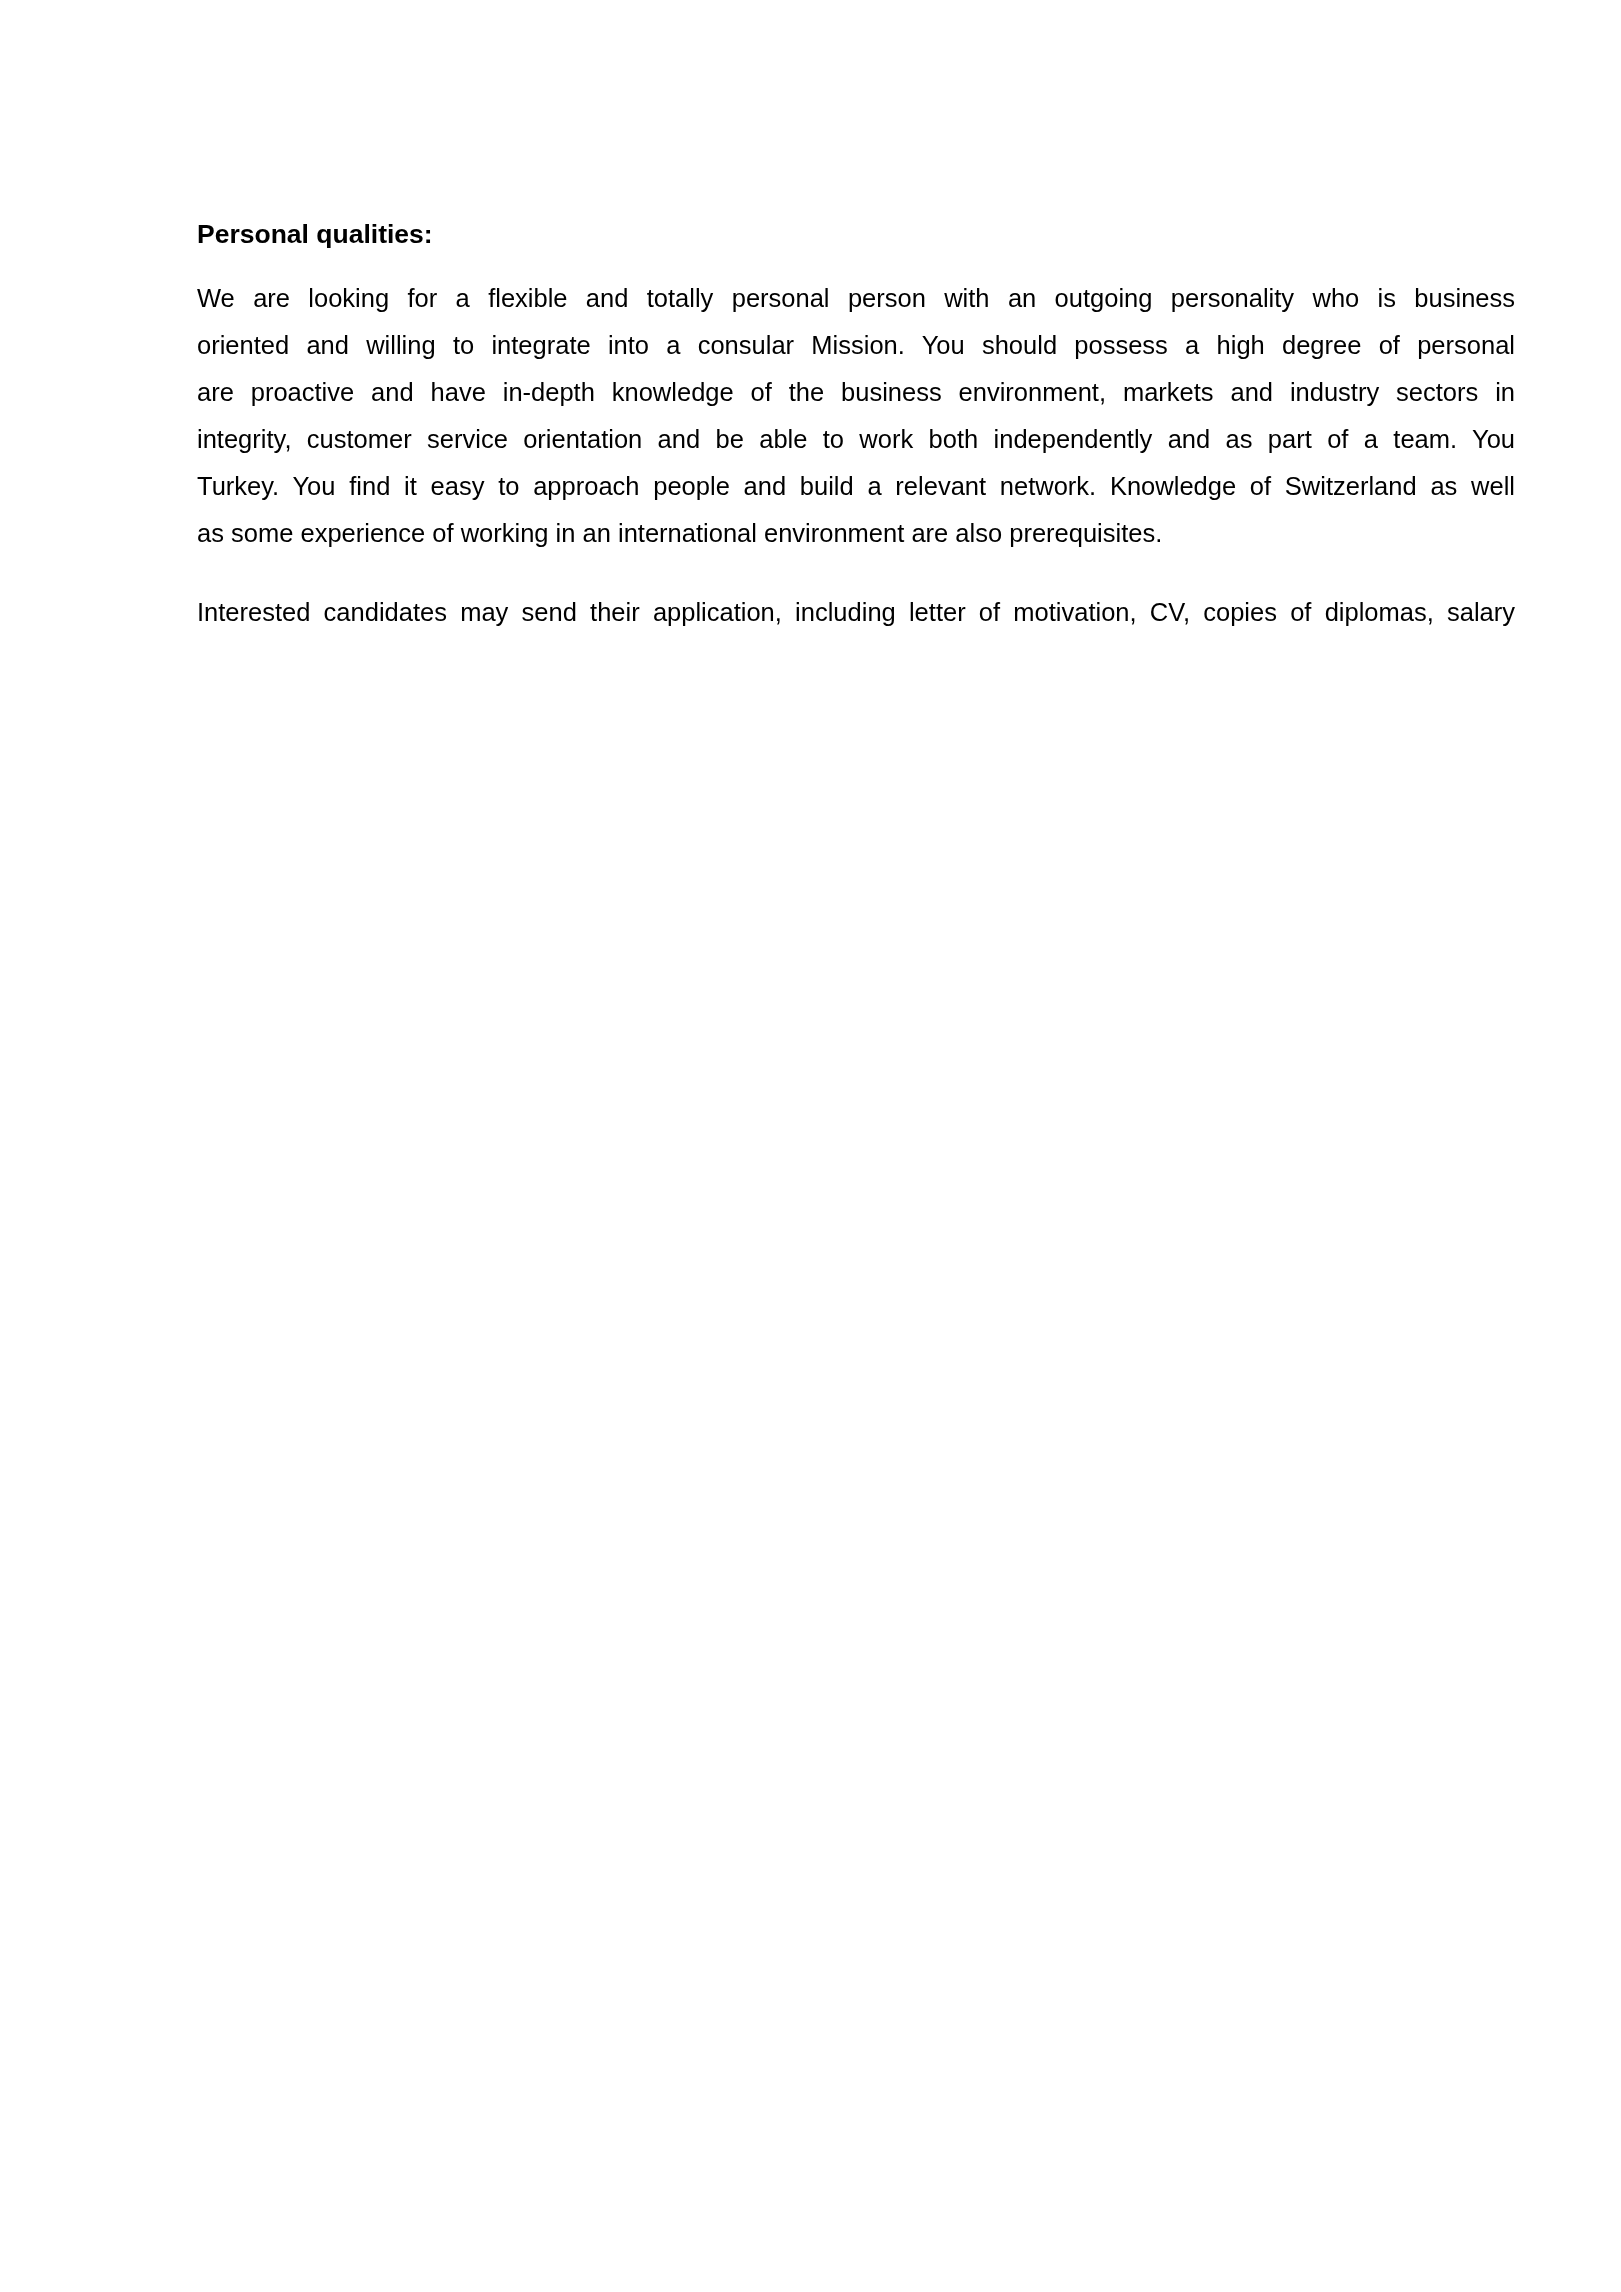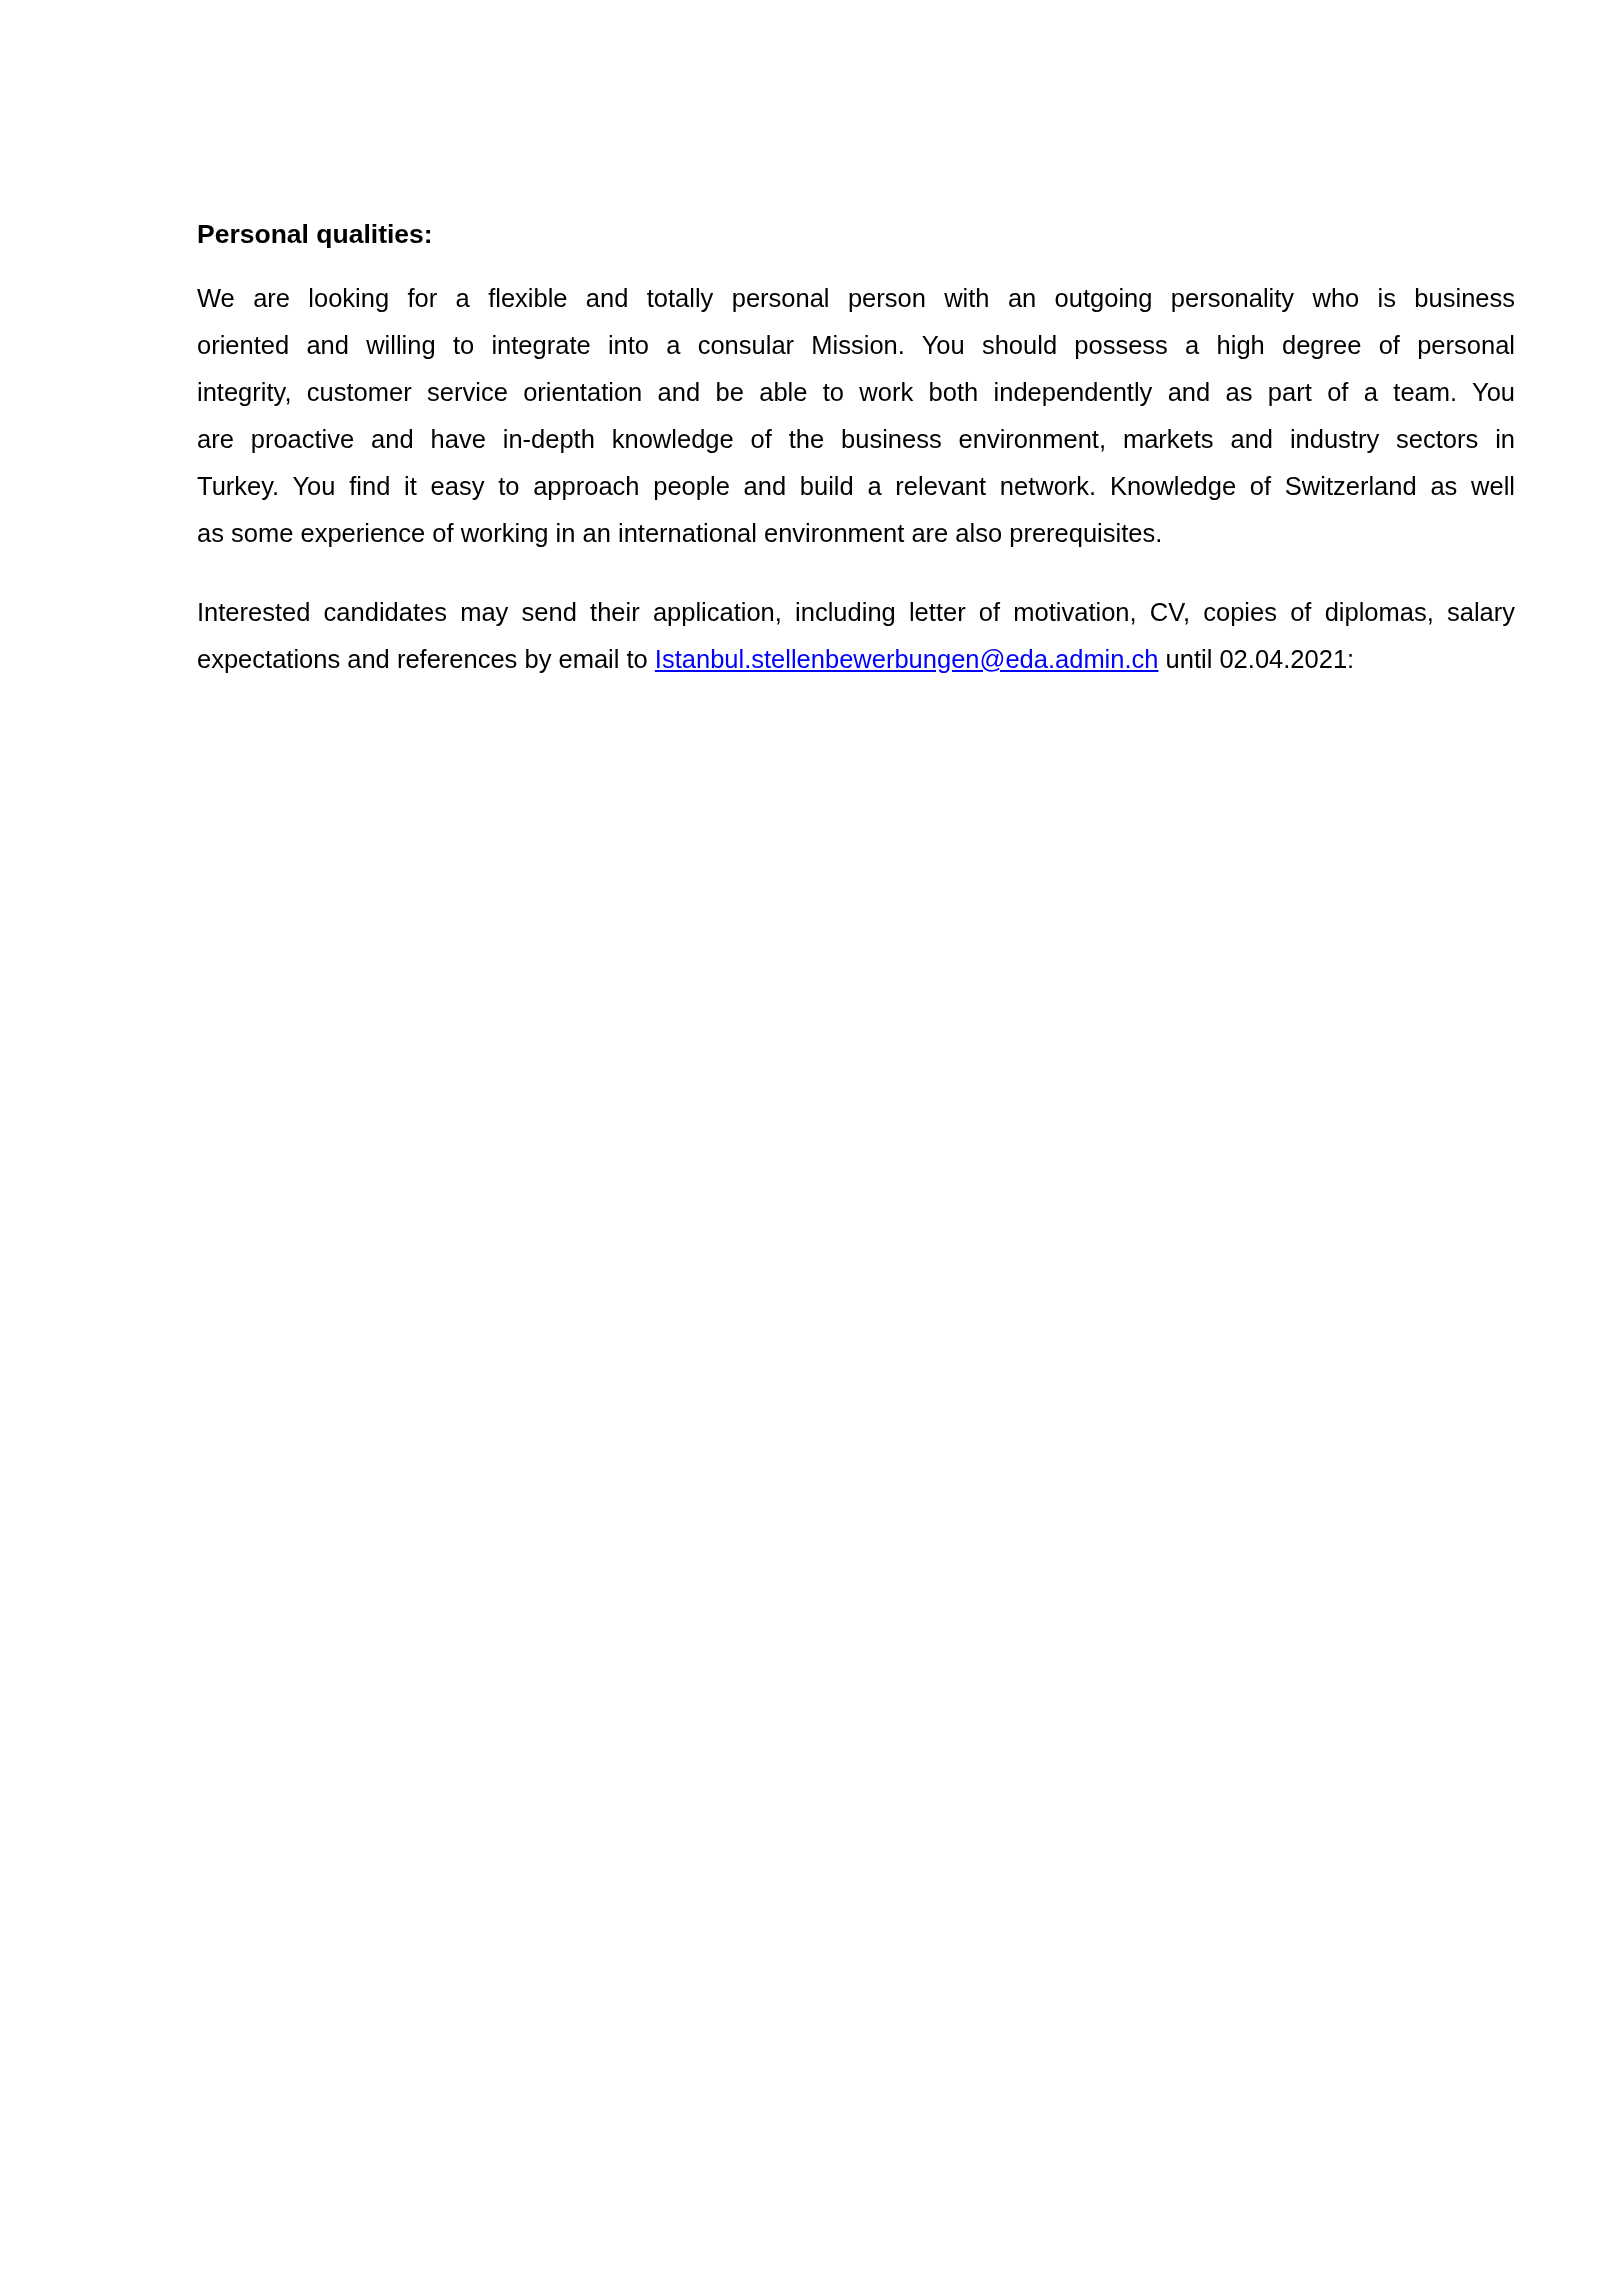--- a/index.html
+++ b/index.html
@@ -48,26 +48,25 @@
 </head>
 <body>
 
 <div class="page">
 
   <div class="heading">Personal qualities:</div>
 
   <div class="para">
     <div class="jline">We are looking for a flexible and totally personal person with an outgoing personality who is business</div>
     <div class="jline">oriented and willing to integrate into a consular Mission. You should possess a high degree of personal</div>
+    <div class="jline">are proactive and have in-depth knowledge of the business environment, markets and industry sectors in</div>
     <div class="jline">integrity, customer service orientation and be able to work both independently and as part of a team. You</div>
-    <div class="jline">are proactive and have in-depth knowledge of the business environment, markets and industry sectors in</div>
     <div class="jline">Turkey. You find it easy to approach people and build a relevant network. Knowledge of Switzerland as well</div>
     <div class="jline line-last">as some experience of working in an international environment are also prerequisites.</div>
   </div>
 
   <div class="para">
     <div class="jline">Interested candidates may send their application, including letter of motivation, CV, copies of diplomas, salary</div>
-    <div class="jline line-last"><span>expectations and references by email to </span><a href="#" class="email-link">Istanbul.stellenbewerbungen@eda.admin.ch</a><span> until 02.04.2021:</span></div>
   </div>
 
 
 </div>
 
 
 </body></html>

